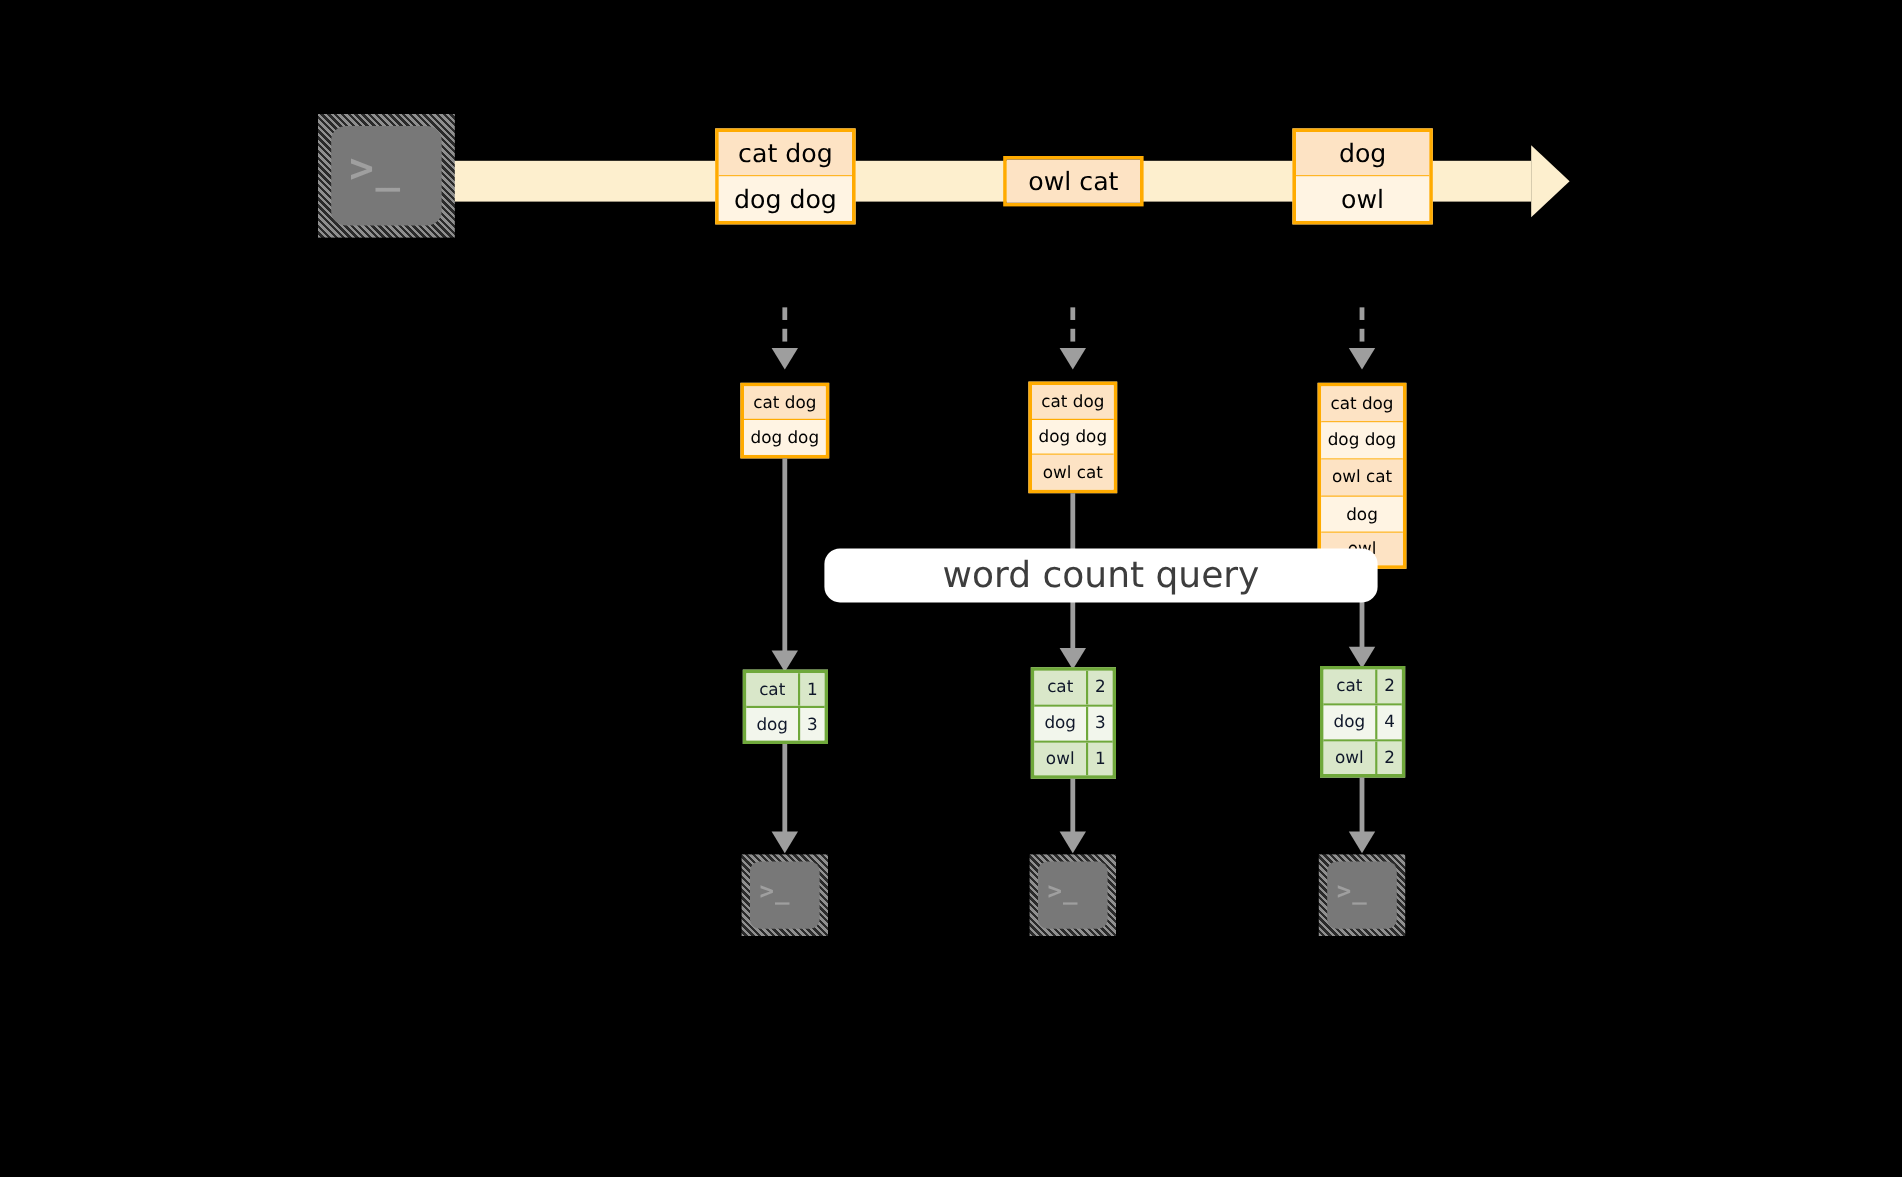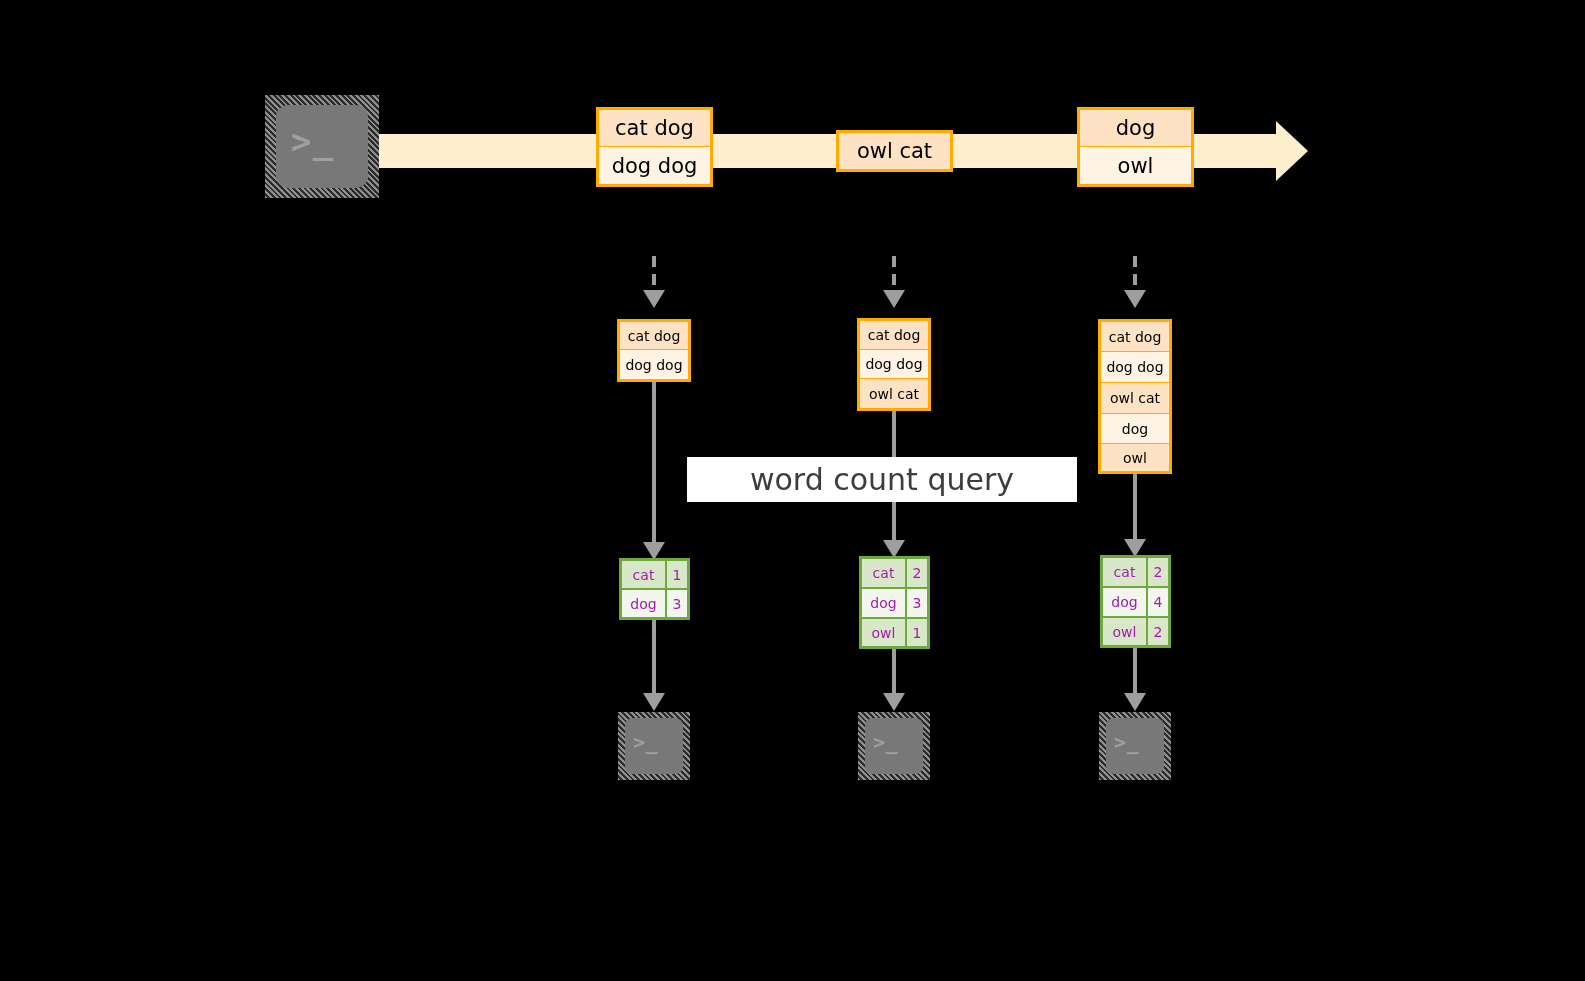--- a/index.html
+++ b/index.html
@@ -97,21 +97,21 @@
     display: flex;
     box-sizing: border-box;
     border-bottom: 2px solid #6FA83B;
   }
   .res .row:last-child { border-bottom: none; }
   .res .k, .res .v {
     box-sizing: border-box;
     display: flex;
     align-items: center;
     justify-content: center;
-    color: #a21caf;
+    color: #0f172a;
     white-space: nowrap;
   }
   .res .k { border-right: 2px solid #6FA83B; }
   .res .row.dark .k, .res .row.dark .v { background: #D9E7C9; }
   .res .row.light .k, .res .row.light .v { background: #F2F6EC; }
 
   
   .conn {
     position: absolute;
     background: #9E9E9E;
@@ -273,15 +273,15 @@
 
   <div class="conn" style="left:1133px; top:648px; height:47px;"></div>
   <div class="arrowhead" style="left:1124px; top:693px;"></div>
 
   <div class="term" style="left:1099px; top:712px; width:72px; height:68px;">
     <div class="hatch"></div>
     <div class="inner" style="left:7px; top:6px; right:7px; bottom:6px;"></div>
     <div class="glyph" style="left:15px; top:20px; font-size:20px;">&gt;_</div>
   </div>
 
-  <div class="wlabel" style="left:687px; top:457px; width:390px; height:45px; font-size:30px;">word count query</div>
+  <div class="wlabel" style="left:687px; top:457px; width:461px; height:45px; font-size:30px;border-radius:13px;">word count query</div>
 
 </div>
 
 </body></html>

